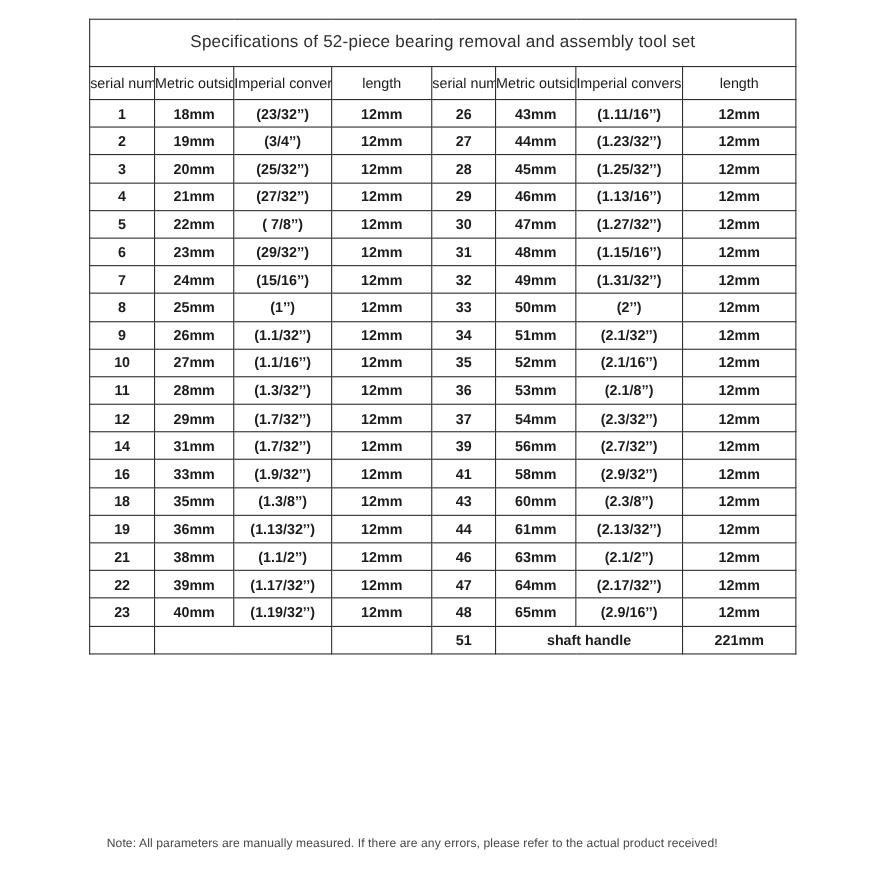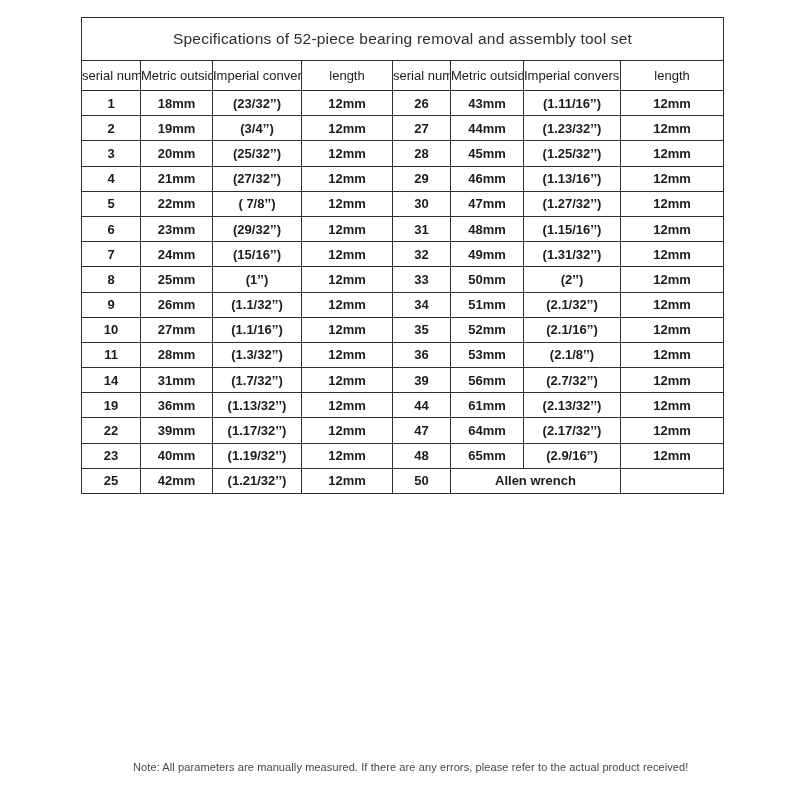--- a/index.html
+++ b/index.html
@@ -77,21 +77,20 @@
     font-size: 9.5px;
     color: #646464;
   }
   .note {
     position: absolute;
     left: 97px;
     top: 761px;
     font-size: 11px;
     color: #474747;
     letter-spacing: 0.1px;
-    margin-left: 36px;
   }
 </style>
 </head>
 <body>
 
 <div class="page">
   <div class="sheet">
     <table class="spec">
       <colgroup>
         <col style="width:59px">
@@ -223,65 +222,104 @@
             <td class="sn">11</td>
             <td class="m">28mm</td>
             <td class="i">(1.3/32’’)</td>
             <td class="L">12mm</td>
             <td class="sn">36</td>
             <td class="m">53mm</td>
             <td class="i">(2.1/8’’)</td>
             <td class="L">12mm</td>
           </tr>
           <tr>
+            <td class="sn">12</td>
+            <td class="m">29mm</td>
+            <td class="i">(1.7/32’’)</td>
+            <td class="L">12mm</td>
+            <td class="sn">37</td>
+            <td class="m">54mm</td>
+            <td class="i">(2.3/32’’)</td>
+            <td class="L">12mm</td>
+          </tr>
+          <tr>
             <td class="sn">14</td>
             <td class="m">31mm</td>
             <td class="i">(1.7/32’’)</td>
             <td class="L">12mm</td>
             <td class="sn">39</td>
             <td class="m">56mm</td>
             <td class="i">(2.7/32’’)</td>
             <td class="L">12mm</td>
           </tr>
           <tr>
+            <td class="sn">16</td>
+            <td class="m">33mm</td>
+            <td class="i">(1.9/32’’)</td>
+            <td class="L">12mm</td>
+            <td class="sn">41</td>
+            <td class="m">58mm</td>
+            <td class="i">(2.9/32’’)</td>
+            <td class="L">12mm</td>
+          </tr>
+          <tr>
+            <td class="sn">18</td>
+            <td class="m">35mm</td>
+            <td class="i">(1.3/8’’)</td>
+            <td class="L">12mm</td>
+            <td class="sn">43</td>
+            <td class="m">60mm</td>
+            <td class="i">(2.3/8’’)</td>
+            <td class="L">12mm</td>
+          </tr>
+          <tr>
             <td class="sn">19</td>
             <td class="m">36mm</td>
             <td class="i">(1.13/32’’)</td>
             <td class="L">12mm</td>
             <td class="sn">44</td>
             <td class="m">61mm</td>
             <td class="i">(2.13/32’’)</td>
             <td class="L">12mm</td>
           </tr>
           <tr>
+            <td class="sn">21</td>
+            <td class="m">38mm</td>
+            <td class="i">(1.1/2’’)</td>
+            <td class="L">12mm</td>
+            <td class="sn">46</td>
+            <td class="m">63mm</td>
+            <td class="i">(2.1/2’’)</td>
+            <td class="L">12mm</td>
+          </tr>
+          <tr>
             <td class="sn">22</td>
             <td class="m">39mm</td>
             <td class="i">(1.17/32’’)</td>
             <td class="L">12mm</td>
             <td class="sn">47</td>
             <td class="m">64mm</td>
             <td class="i">(2.17/32’’)</td>
             <td class="L">12mm</td>
           </tr>
           <tr>
             <td class="sn">23</td>
             <td class="m">40mm</td>
             <td class="i">(1.19/32’’)</td>
             <td class="L">12mm</td>
             <td class="sn">48</td>
             <td class="m">65mm</td>
             <td class="i">(2.9/16’’)</td>
             <td class="L">12mm</td>
           </tr>
           <tr>
-            <td class="sn">25</td>
-            <td class="m">42mm</td>
-            <td class="i">(1.21/32’’)</td>
-            <td class="L">12mm</td>
-            <td class="sn">50</td>
-            <td class="lab-lg" colspan="2">Allen wrench</td>
+            <td class="sn"></td>
+            <td class="m" colspan="2"></td>
             <td class="L"></td>
+            <td class="sn">51</td>
+            <td class="lab-sm" colspan="2">shaft handle</td>
+            <td class="L">221mm</td>
           </tr>
         </tbody>
     </table>
   </div>
   <div class="note">Note: All parameters are manually measured. If there are any errors, please refer to the actual product received!</div>
 </div>
 
 </body></html>

